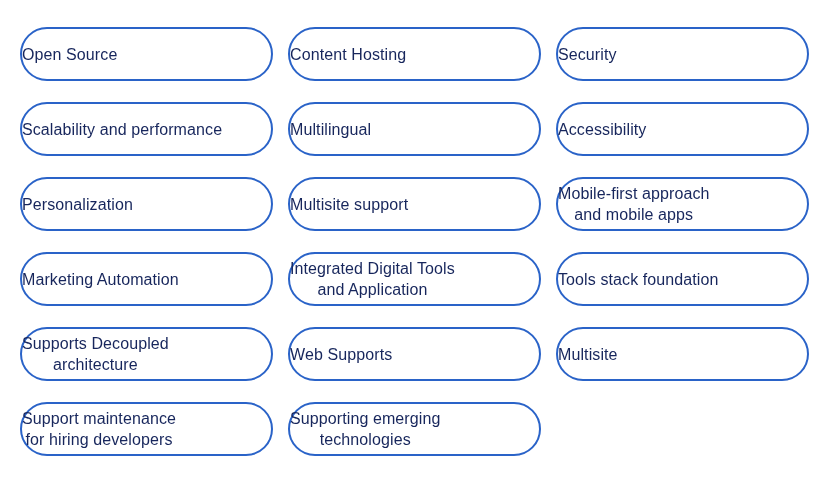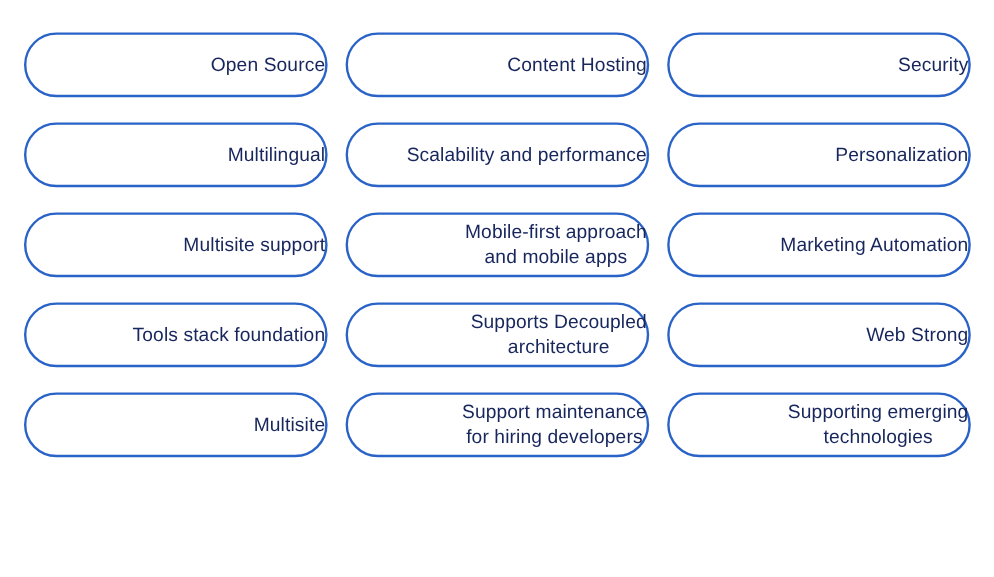--- a/index.html
+++ b/index.html
@@ -23,21 +23,21 @@
     row-gap: 21px;
   }
   .pill {
     box-sizing: border-box;
     height: 54px;
     background: var(--pill-bg, #ffffff);
     border: 2px solid var(--pill-border, #2A63C8);
     border-radius: 28px;
     display: flex;
     align-items: center;
-    justify-content: flex-end;
+    justify-content: flex-start;
     text-align: center;
   }
   .pill-label {
     font-size: 16px;
     line-height: 21px;
     font-weight: 500;
     color: var(--pill-text, #17265C);
     white-space: pre-line;
     letter-spacing: 0.1px;
   }
@@ -49,47 +49,54 @@
   <div class="pill">
     <span class="pill-label">Open Source</span>
   </div>
   <div class="pill">
     <span class="pill-label">Content Hosting</span>
   </div>
   <div class="pill">
     <span class="pill-label">Security</span>
   </div>
   <div class="pill">
+    <span class="pill-label">Scalability and performance</span>
+  </div>
+  <div class="pill">
     <span class="pill-label">Multilingual</span>
   </div>
   <div class="pill">
-    <span class="pill-label">Scalability and performance</span>
+    <span class="pill-label">Accessibility</span>
   </div>
   <div class="pill">
     <span class="pill-label">Personalization</span>
   </div>
   <div class="pill">
     <span class="pill-label">Multisite support</span>
   </div>
   <div class="pill">
     <span class="pill-label">Mobile-first approach
 and mobile apps</span>
   </div>
   <div class="pill">
     <span class="pill-label">Marketing Automation</span>
   </div>
   <div class="pill">
+    <span class="pill-label">Integrated Digital Tools
+and Application</span>
+  </div>
+  <div class="pill">
     <span class="pill-label">Tools stack foundation</span>
   </div>
   <div class="pill">
     <span class="pill-label">Supports Decoupled
 architecture</span>
   </div>
   <div class="pill">
-    <span class="pill-label">Web Strong</span>
+    <span class="pill-label">Web Supports</span>
   </div>
   <div class="pill">
     <span class="pill-label">Multisite</span>
   </div>
   <div class="pill">
     <span class="pill-label">Support maintenance
 for hiring developers</span>
   </div>
   <div class="pill">
     <span class="pill-label">Supporting emerging

